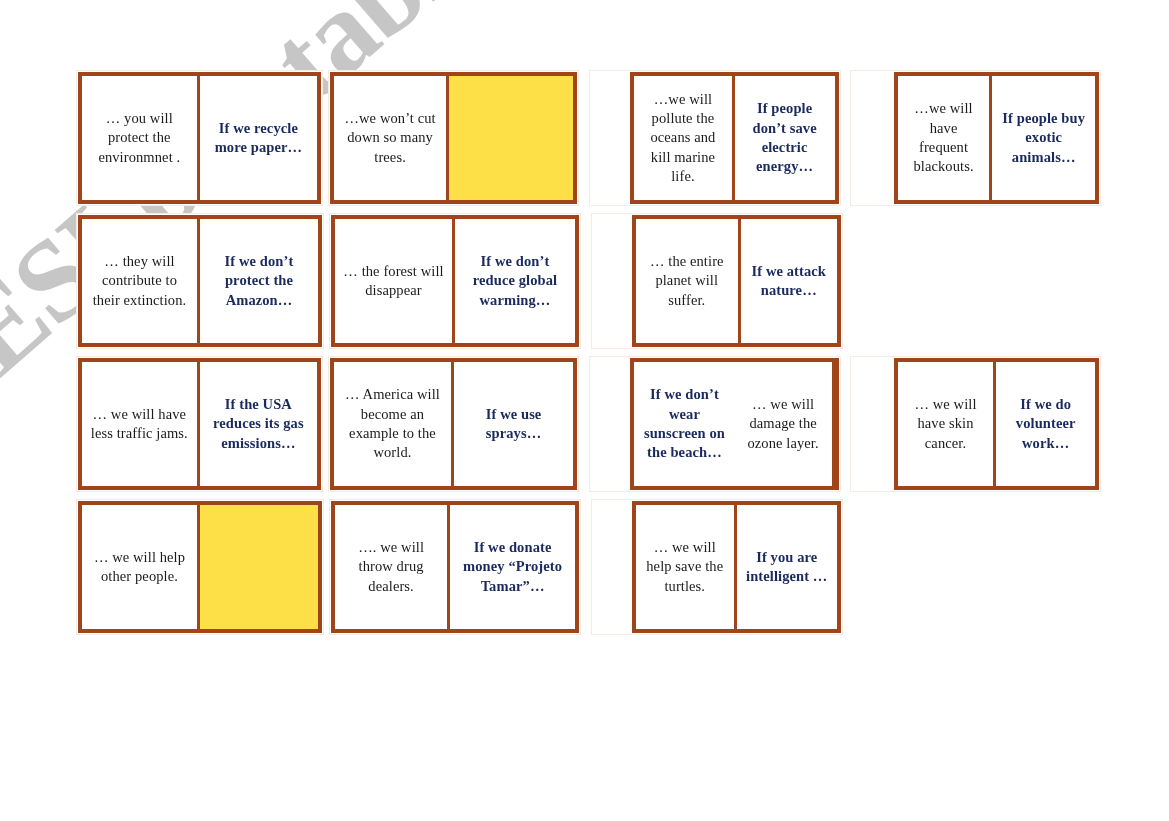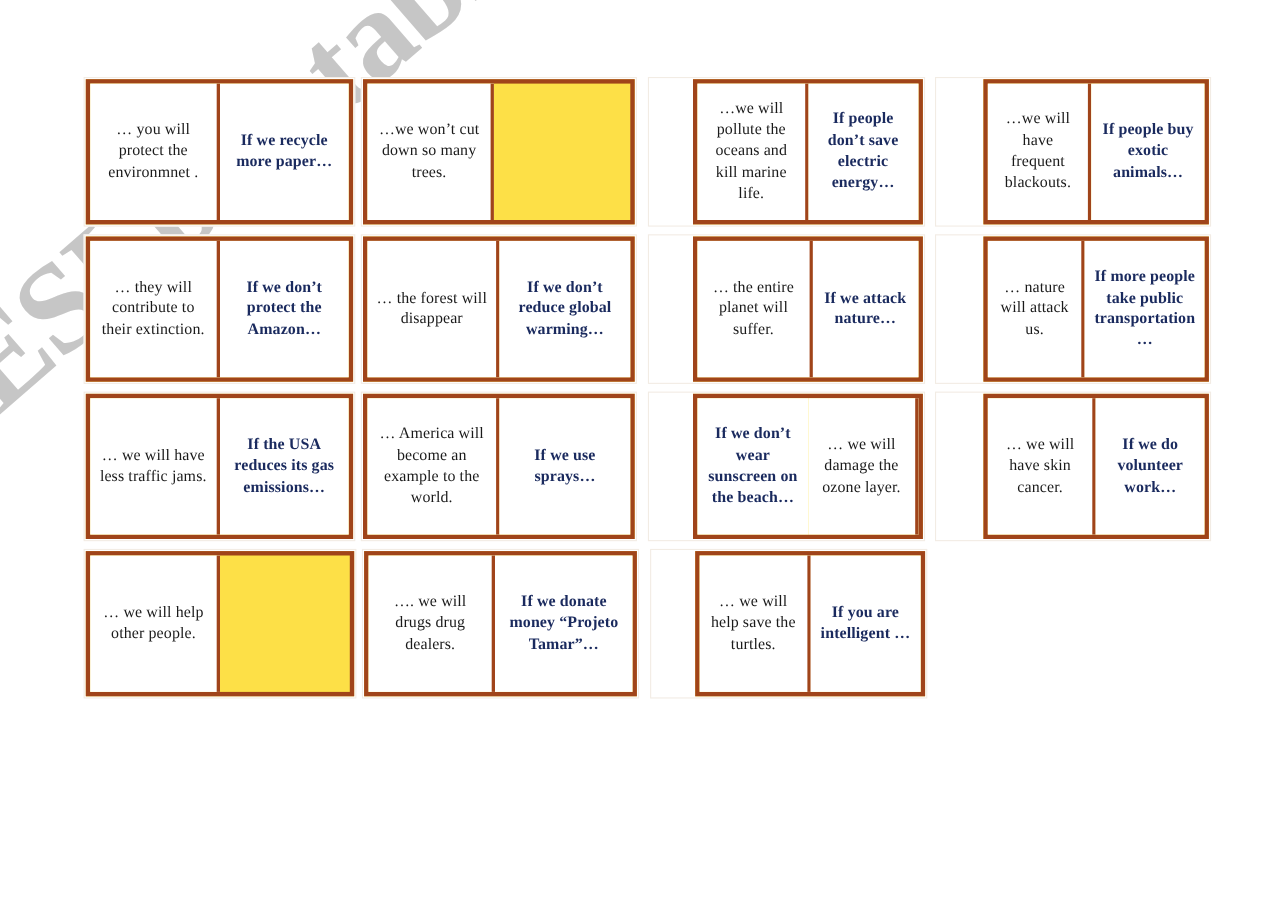--- a/index.html
+++ b/index.html
@@ -195,65 +195,55 @@
       <div class="domino w-c row-gap-1">
         <div class="domino-inner">
           <div class="half left h-52">
             <span class="answer-text">… the entire planet will suffer.</span>
           </div>
           <div class="half right h-48">
             <span class="prompt-text">If we attack nature…</span>
           </div>
         </div>
       </div>
+    </div>
+
+    <div class="domino-row">
+      <div class="domino w-a">
+        <div class="domino-inner">
+          <div class="half left h-50">
+            <span class="answer-text">… we will have less traffic jams.</span>
+          </div>
+          <div class="half right h-50">
+            <span class="prompt-text">If the USA reduces its gas emissions…</span>
+          </div>
+        </div>
+      </div>
+      <div class="domino w-b">
+        <div class="domino-inner">
+          <div class="half left h-50">
+            <span class="answer-text">… America will become an example to the world.</span>
+          </div>
+          <div class="half right h-50">
+            <span class="prompt-text">If we use sprays…</span>
+          </div>
+        </div>
+      </div>
+      <div class="domino w-c row-gap-1">
+        <div class="domino-inner">
+          <div class="half right h-50">
+            <span class="prompt-text">If we don’t wear sunscreen on the beach…</span>
+          </div>
+          <div class="half left h-50">
+            <span class="answer-text">… we will damage the ozone layer.</span>
+          </div>
+        </div>
+      </div>
       <div class="domino w-d row-gap-2">
         <div class="domino-inner">
-          <div class="half left h-45">
-            <span class="answer-text">… nature will attack us.</span>
-          </div>
-          <div class="half right h-55">
-            <span class="prompt-text">If more people take public transportation …</span>
-          </div>
-        </div>
-      </div>
-    </div>
-
-    <div class="domino-row">
-      <div class="domino w-a">
-        <div class="domino-inner">
-          <div class="half left h-50">
-            <span class="answer-text">… we will have less traffic jams.</span>
-          </div>
-          <div class="half right h-50">
-            <span class="prompt-text">If the USA reduces its gas emissions…</span>
-          </div>
-        </div>
-      </div>
-      <div class="domino w-b">
-        <div class="domino-inner">
-          <div class="half left h-50">
-            <span class="answer-text">… America will become an example to the world.</span>
-          </div>
-          <div class="half right h-50">
-            <span class="prompt-text">If we use sprays…</span>
-          </div>
-        </div>
-      </div>
-      <div class="domino w-c row-gap-1">
-        <div class="domino-inner">
-          <div class="half right h-50">
-            <span class="prompt-text">If we don’t wear sunscreen on the beach…</span>
-          </div>
-          <div class="half left h-50">
-            <span class="answer-text">… we will damage the ozone layer.</span>
-          </div>
-        </div>
-      </div>
-      <div class="domino w-d row-gap-2">
-        <div class="domino-inner">
           <div class="half left h-50">
             <span class="answer-text">… we will have skin cancer.</span>
           </div>
           <div class="half right h-50">
             <span class="prompt-text">If we do volunteer work…</span>
           </div>
         </div>
       </div>
     </div>
 
@@ -261,21 +251,21 @@
       <div class="domino w-a">
         <div class="domino-inner">
           <div class="half left h-50">
             <span class="answer-text">… we will help other people.</span>
           </div>
         </div>
       </div>
       <div class="domino w-b">
         <div class="domino-inner">
           <div class="half left h-48">
-            <span class="answer-text">…. we will drugs drug dealers.</span>
+            <span class="answer-text">…. we will throw drug dealers.</span>
           </div>
           <div class="half right h-52">
             <span class="prompt-text">If we donate money “Projeto Tamar”…</span>
           </div>
         </div>
       </div>
       <div class="domino w-c row-gap-1">
         <div class="domino-inner">
           <div class="half left h-50">
             <span class="answer-text">… we will help save the turtles.</span>

